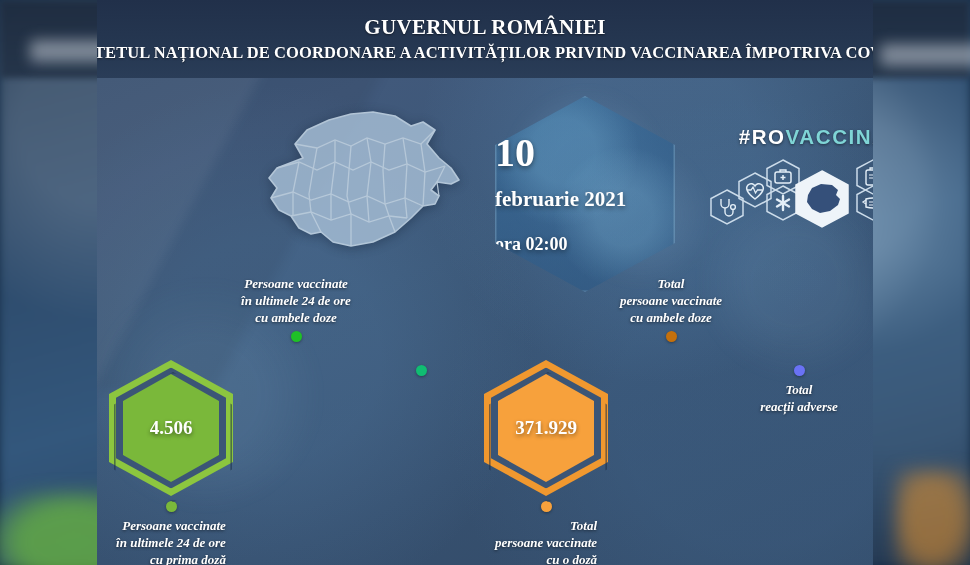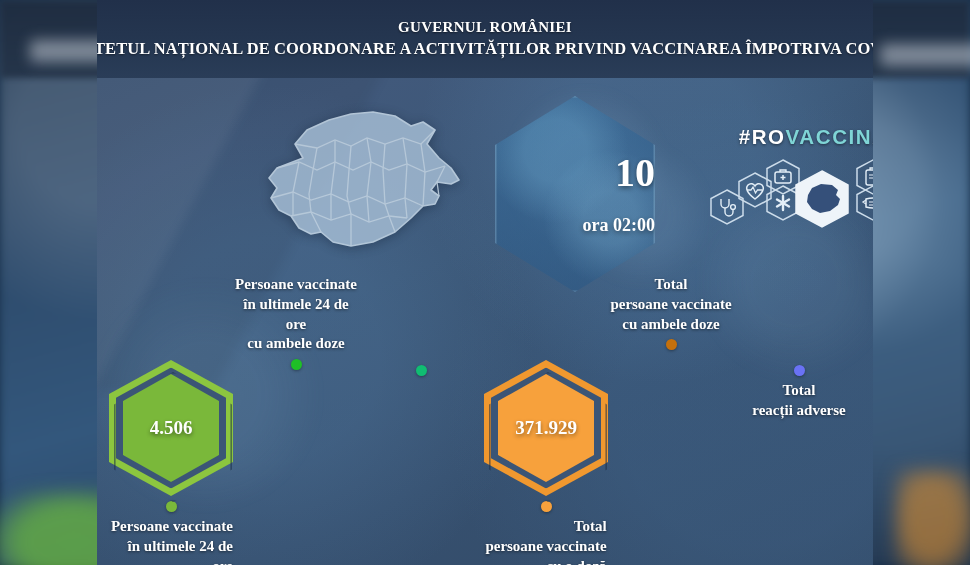--- a/index.html
+++ b/index.html
@@ -82,45 +82,45 @@
   
   .header {
     position: absolute; left: 0; top: 0; width: 100%; height: 78px;
     background: linear-gradient(180deg, #21304a 0%, #253751 60%, #2a3d58 100%);
     display: flex; flex-direction: column;
     align-items: center; justify-content: center;
     gap: 3px;
     z-index: 6;
   }
   .header .line1 {
-    color: #ffffff; font-weight: bold; font-size: 15px;
+    color: #ffffff; font-weight: bold; font-size: 21px;
     letter-spacing: .3px; text-shadow: 0 1px 2px rgba(0,0,0,.5);
   }
   .header .line2 {
     color: #ffffff; font-weight: bold; font-size: 16.5px;
     letter-spacing: .1px; white-space: nowrap;
     text-shadow: 0 1px 2px rgba(0,0,0,.5);
   }
 
   
   .ro-map {
     position: absolute; left: 158px; top: 100px;
     width: 212px; height: 162px;
     z-index: 3;
     opacity: .80;
     filter: drop-shadow(0 2px 6px rgba(10,25,45,.45));
   }
 
   
   .date-hex {
     position: absolute; left: 398px; top: 96px;
-    width: 160px; height: 196px;
+    width: 180px; height: 196px;
     z-index: 4;
     display: flex; flex-direction: column;
-    align-items: flex-end; justify-content: center;
+    align-items: flex-start; justify-content: center;
     clip-path: polygon(50% 0%, 100% 25%, 100% 75%, 50% 100%, 0% 75%, 0% 25%);
     background:
       radial-gradient(circle at 38% 28%, rgba(120,180,215,.30) 0 18%, rgba(120,180,215,0) 42%),
       radial-gradient(circle at 72% 62%, rgba(140,195,225,.25) 0 16%, rgba(140,195,225,0) 40%),
       linear-gradient(160deg, rgba(52,108,156,.62) 0%, rgba(48,98,145,.58) 50%, rgba(42,86,130,.60) 100%);
     box-shadow: inset 0 0 0 1.5px rgba(170,205,230,.30);
     text-align: center;
   }
   .date-hex .d-day {
     color: #fff; font-size: 40px; font-weight: bold; line-height: 1;
@@ -153,23 +153,24 @@
 
   
   .stat {
     position: absolute;
     width: 124px;
     z-index: 5;
     display: flex; flex-direction: column; align-items: center;
     text-align: center;
   }
   .stat .cap {
-    color: #ffffff; font-weight: bold; font-size: 15px;
+    color: #ffffff; font-weight: bold; font-size: 13px;
     line-height: 1.32; white-space: pre-line;
     text-shadow: 0 1px 3px rgba(0,0,0,.55);
+    font-style: italic;
   }
   .stat .dot {
     width: 11px; height: 11px; border-radius: 50%;
     box-shadow: 0 1px 3px rgba(0,0,0,.35);
   }
   .hexwrap {
     position: relative; width: 124px; height: 136px;
   }
   .hex-ring, .hex-ring2, .hex-core {
     position: absolute; left: 50%; top: 50%;
@@ -237,20 +238,21 @@
           <path d="M112 38 L116 62 L112 96 L114 122"></path>
           <path d="M148 38 L152 64 L150 98 L152 118"></path>
           <path d="M44 62 L38 92 L38 116"></path>
           <path d="M190 66 L182 82 L184 96"></path>
         </g>
       </g>
     </svg>
 
     <div class="date-hex">
       <div class="d-day">10</div>
+      <div class="d-my">februarie 2021</div>
       <div class="d-hour">ora 02:00</div>
     </div>
 
     <div class="brand">
       <div class="word"><span class="w-white">#RO</span><span class="w-accent">VACCIN</span><span class="w-white">ARE</span></div>
 
       <svg class="icons" width="240" height="72" viewBox="0 0 240 72">
         <defs>
           <g id="hx">
               <polygon points="17,1 33,9.5 33,26.5 17,35 1,26.5 1,9.5" fill="none" stroke="#ccdcea" stroke-width="1.5"></polygon>

